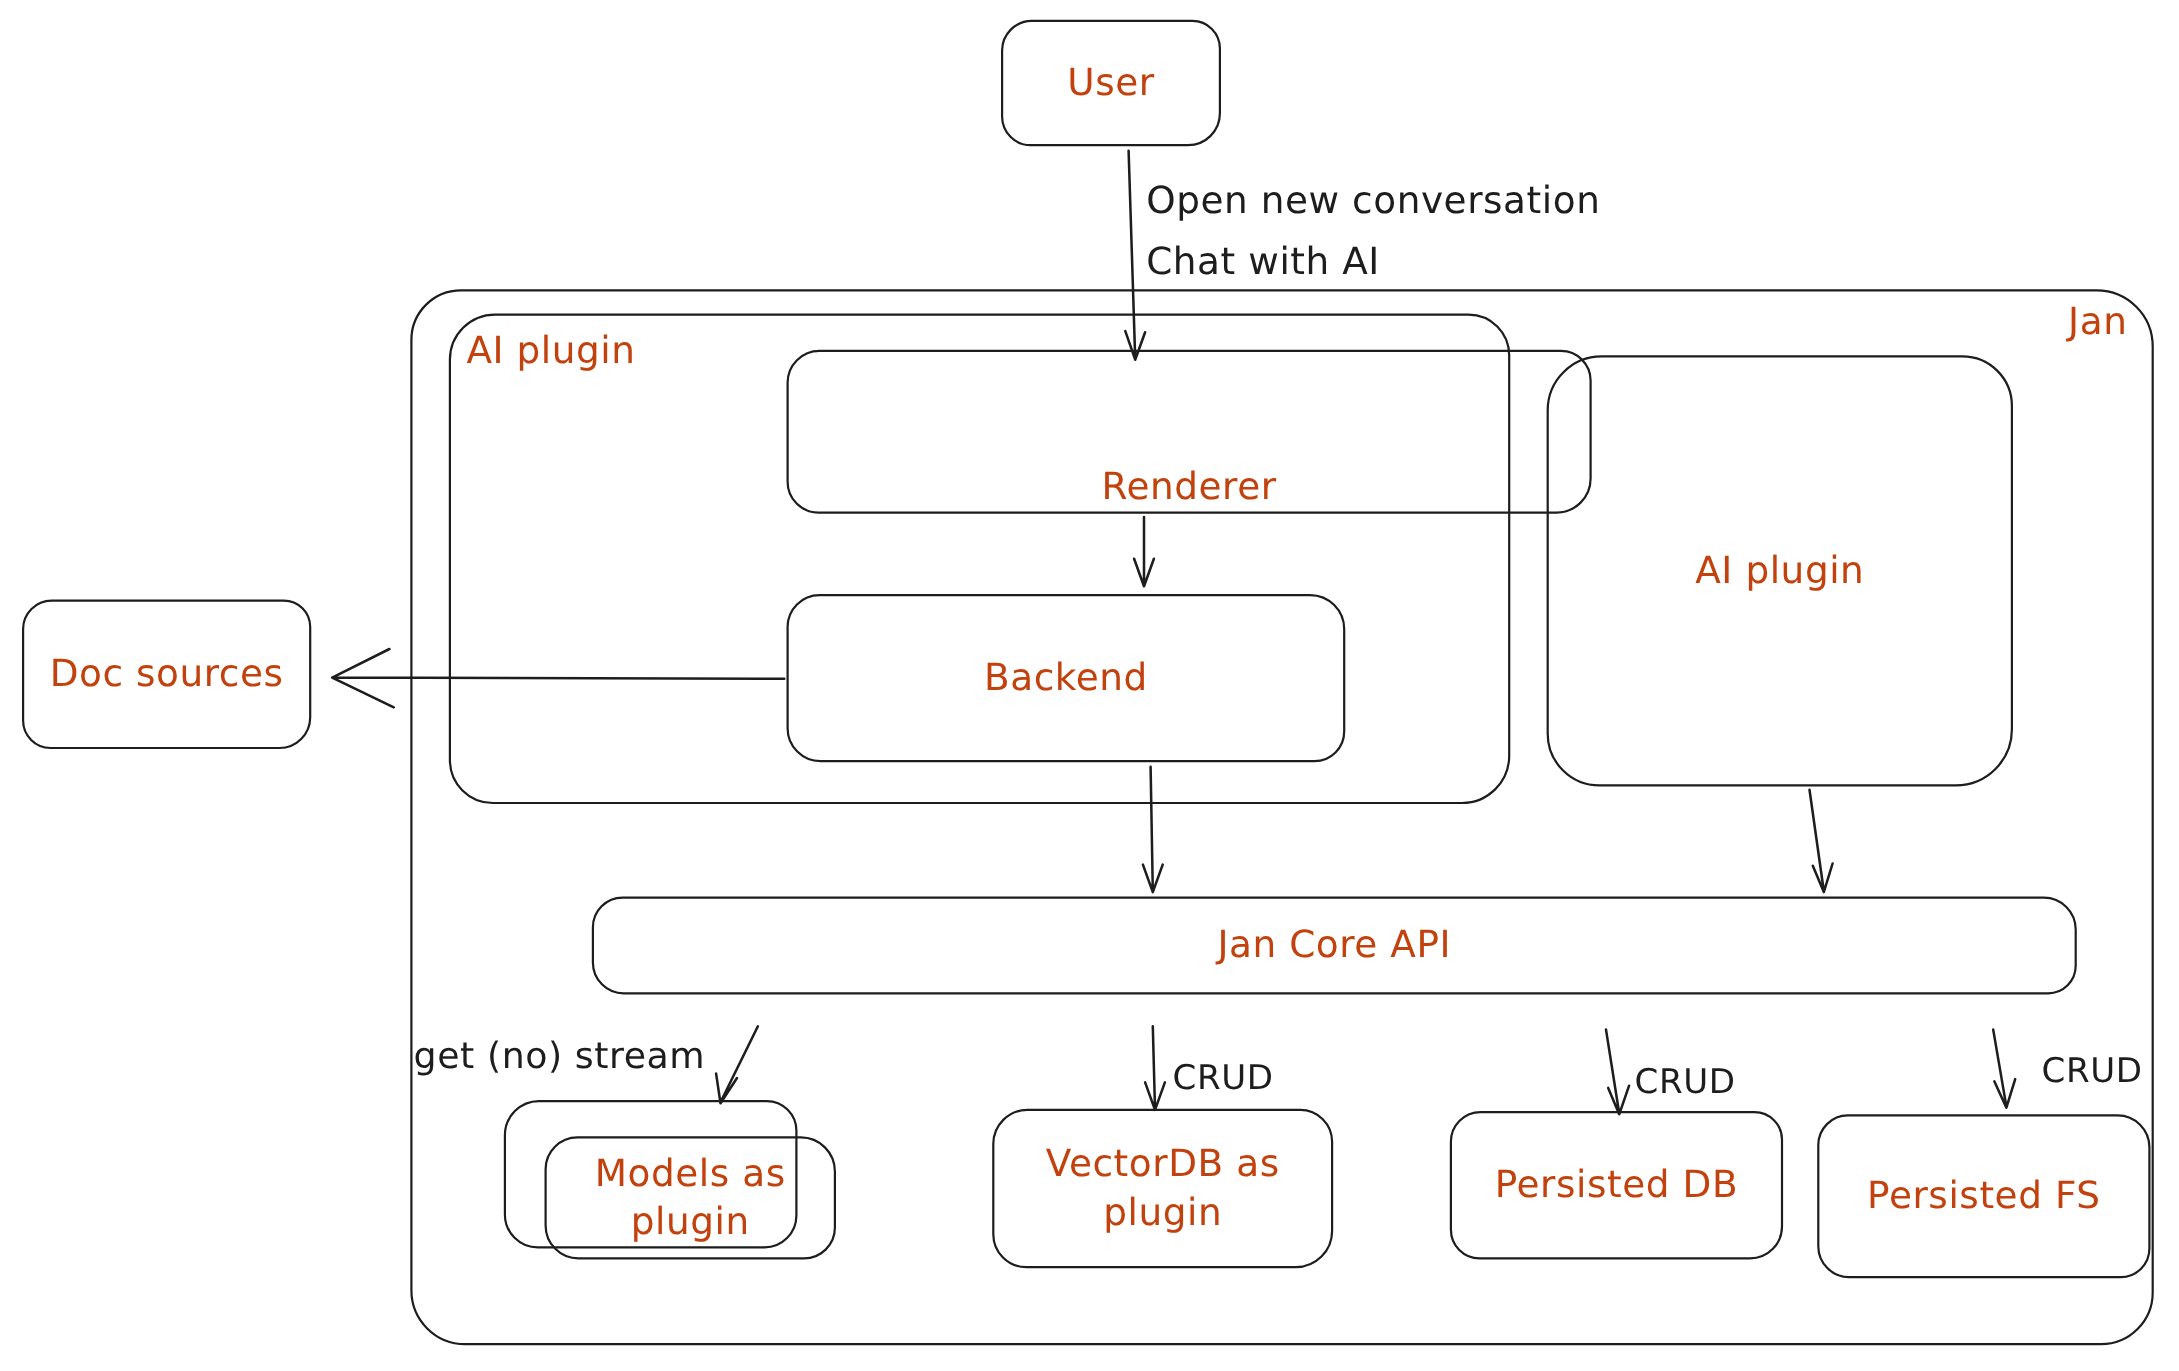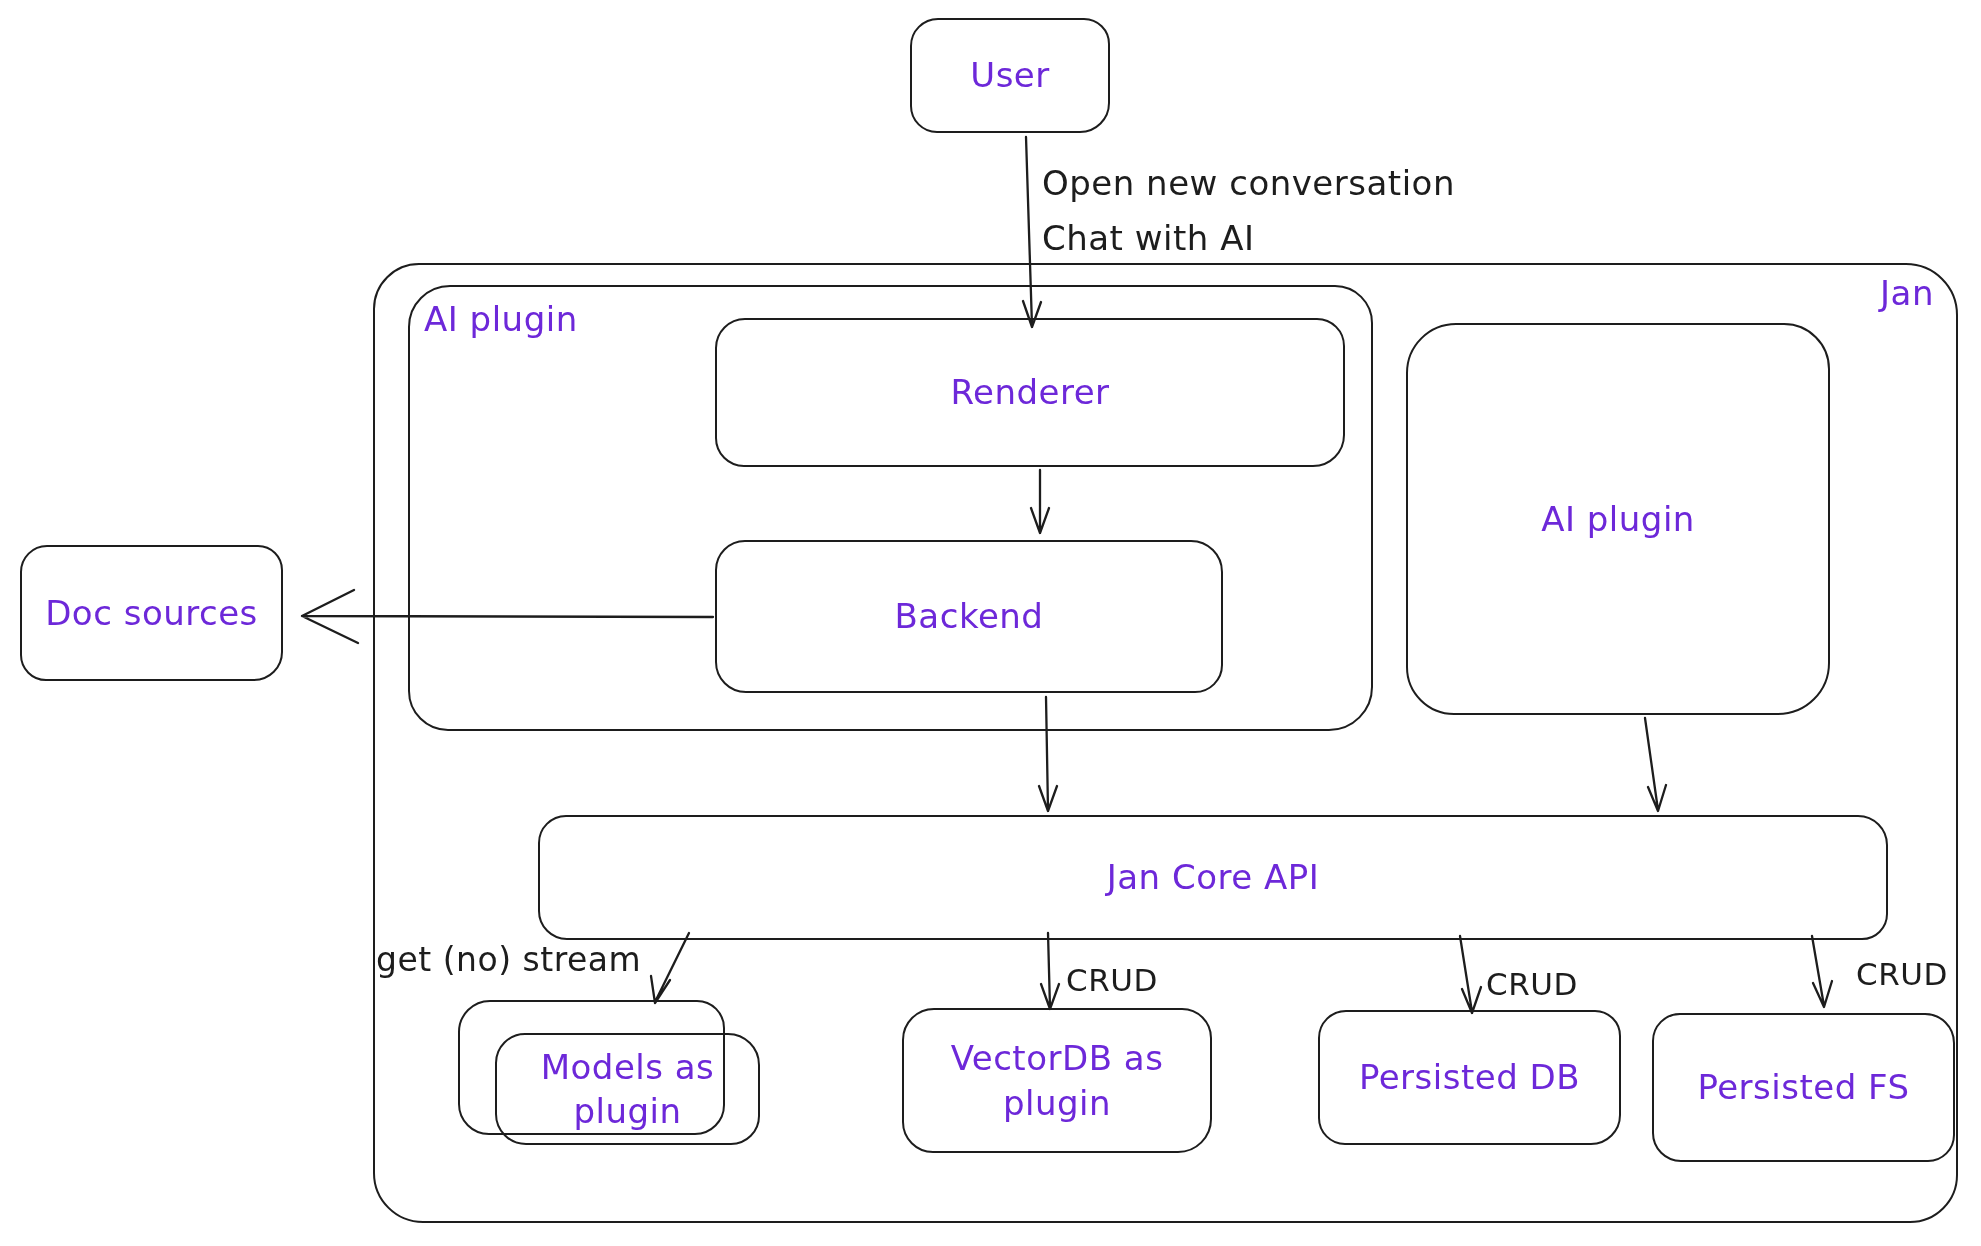--- a/index.html
+++ b/index.html
@@ -23,21 +23,21 @@
     box-sizing: border-box;
   }
   .leaf {
     display: flex;
     align-items: center;
     justify-content: center;
     text-align: center;
   }
   .label {
     white-space: pre-line;
-    color: #6d28d9;
+    color: #c2410c;
   }
   .node-label {
     font-size: 34px;
     line-height: 1.3;
     letter-spacing: 0.5px;
   }
   .corner-label {
     position: absolute;
     font-size: 34px;
     letter-spacing: 0.5px;
@@ -83,38 +83,38 @@
   </div>
 
   <div class="box" style="left:408px; top:285px; width:965px; height:446px; border-radius:42px 38px 44px 40px;">
     <span class="corner-label label" style="left:14px; top:12px;">AI plugin</span>
   </div>
 
   <div class="box leaf" style="left:910px; top:18px; width:200px; height:115px; border-radius:28px 26px 30px 27px;">
     <span class="label node-label">User</span>
   </div>
 
-  <div class="box leaf" style="left:715px; top:318px; width:630px; height:149px; border-radius:30px 28px 32px 29px;">
+  <div class="box leaf" style="left:715px; top:318px; width:732px; height:149px; border-radius:30px 28px 32px 29px;align-items:flex-end;">
     <span class="label node-label">Renderer</span>
   </div>
 
 
   <div class="box leaf" style="left:715px; top:540px; width:508px; height:153px; border-radius:30px 32px 28px 31px;">
     <span class="label node-label">Backend</span>
   </div>
 
   <div class="box leaf" style="left:1406px; top:323px; width:424px; height:392px; border-radius:50px 46px 52px 48px;">
     <span class="label node-label">AI plugin</span>
   </div>
 
   <div class="box leaf" style="left:20px; top:545px; width:263px; height:136px; border-radius:27px 25px 29px 26px;">
     <span class="label node-label">Doc sources</span>
   </div>
 
-  <div class="box leaf" style="left:538px; top:815px; width:1350px; height:125px; border-radius:28px 30px 26px 29px;">
+  <div class="box leaf" style="left:538px; top:815px; width:1350px; height:89px; border-radius:28px 30px 26px 29px;">
     <span class="label node-label">Jan Core API</span>
   </div>
 
   <div class="box" style="left:458px; top:1000px; width:267px; height:135px; border-radius:32px 28px 30px 31px;"></div>
   <div class="box leaf" style="left:495px; top:1033px; width:265px; height:112px; border-radius:30px 32px 29px 31px;">
     <span class="label node-label">Models as
 plugin</span>
   </div>
 
   <div class="box leaf" style="left:902px; top:1008px; width:310px; height:145px; border-radius:32px 30px 34px 31px;">

